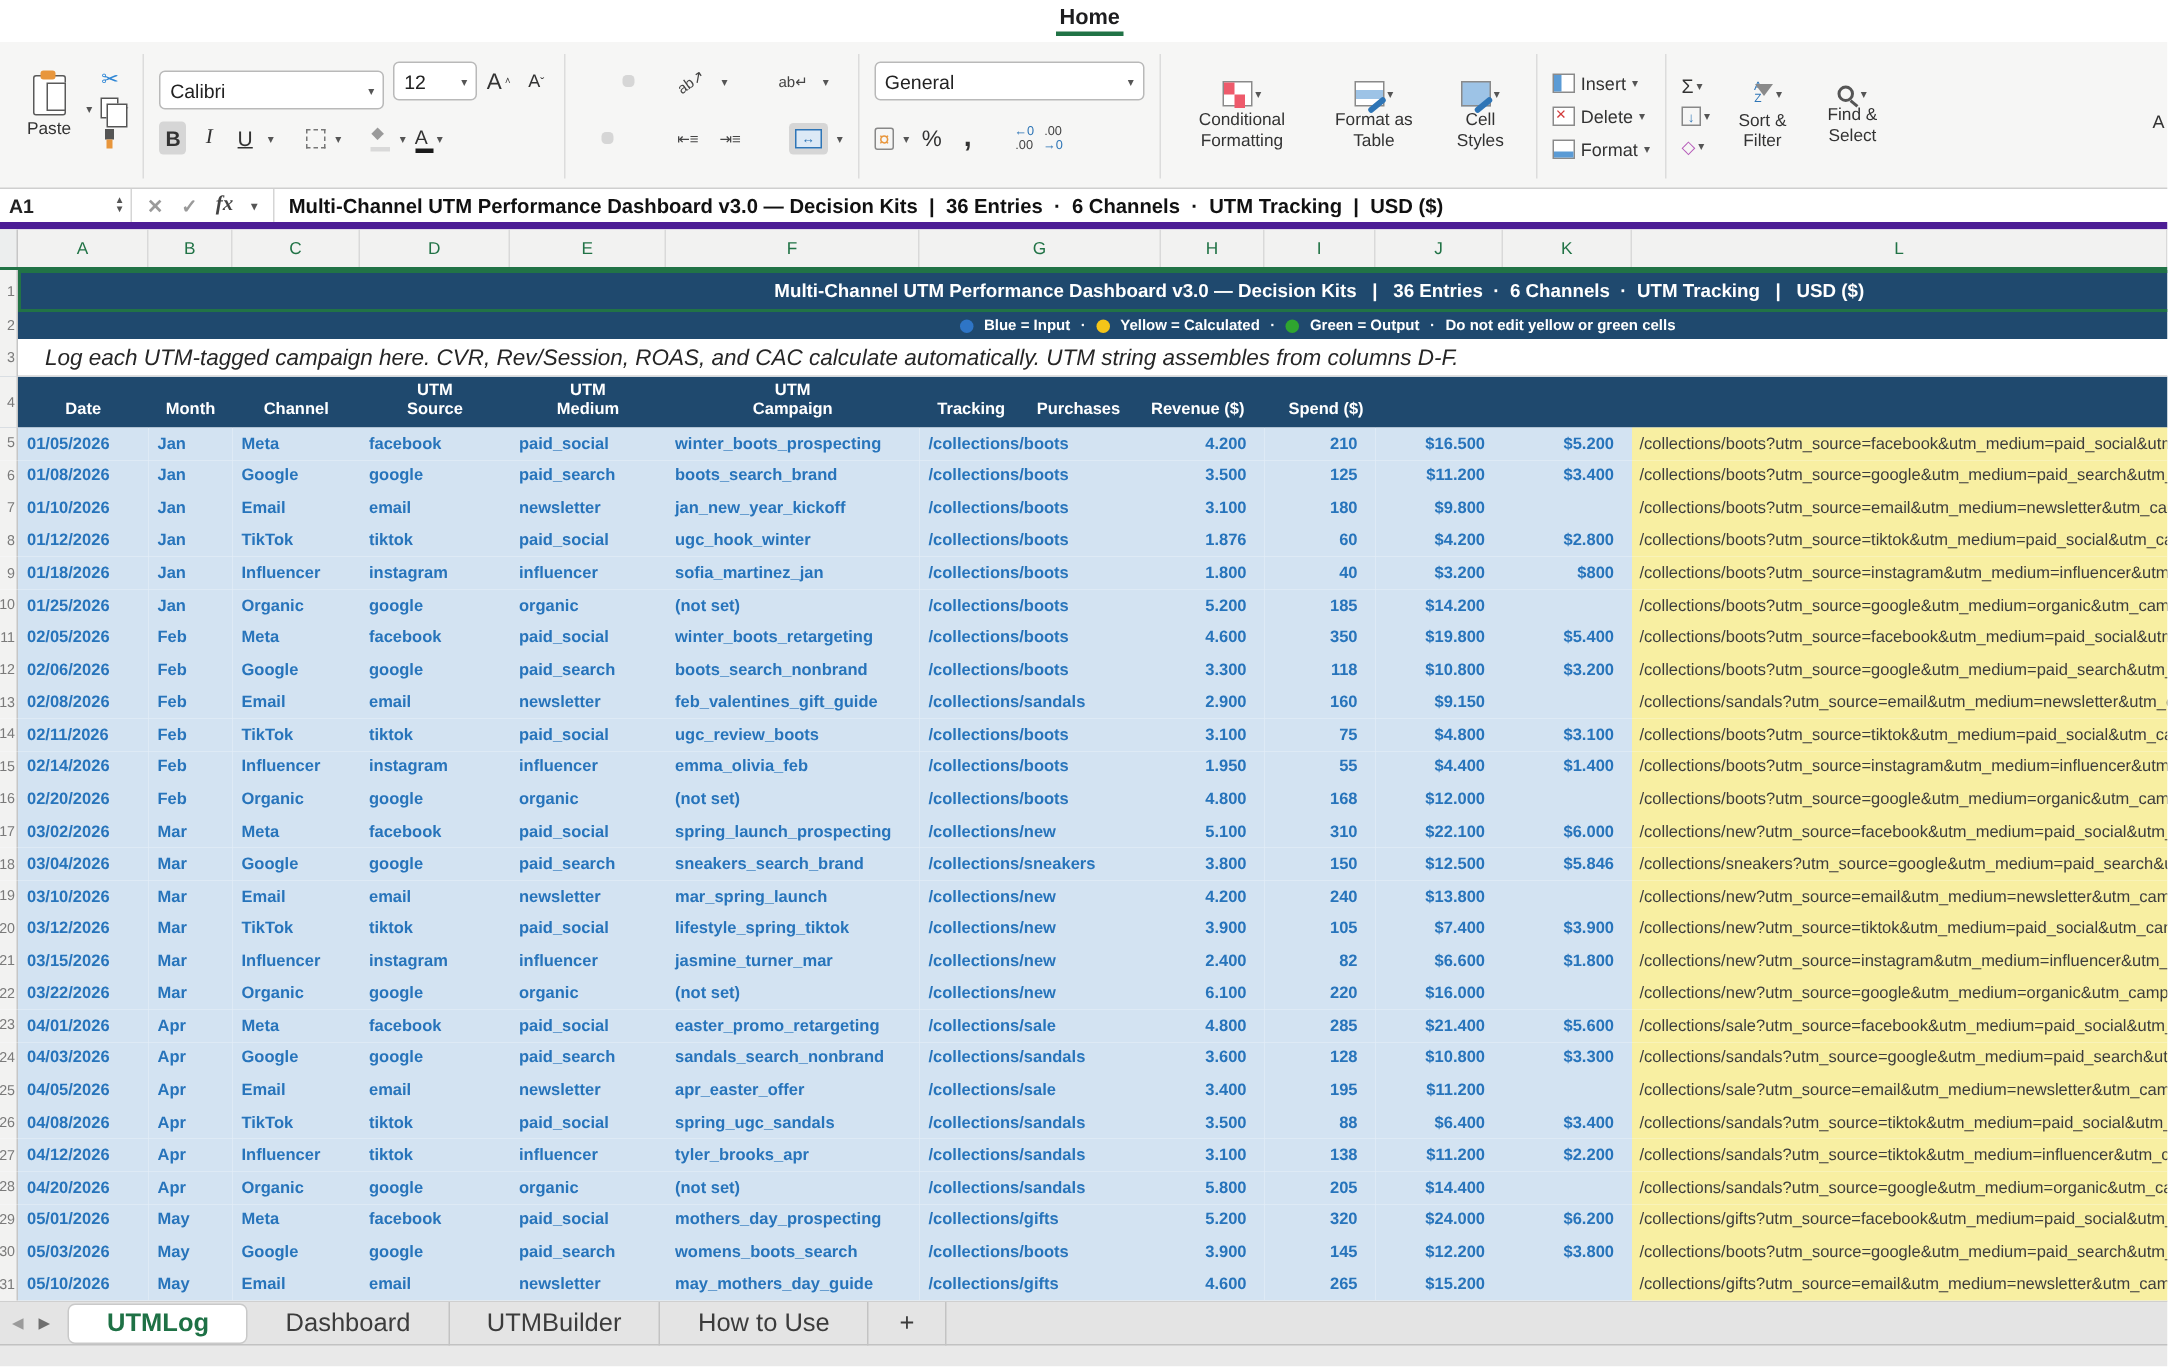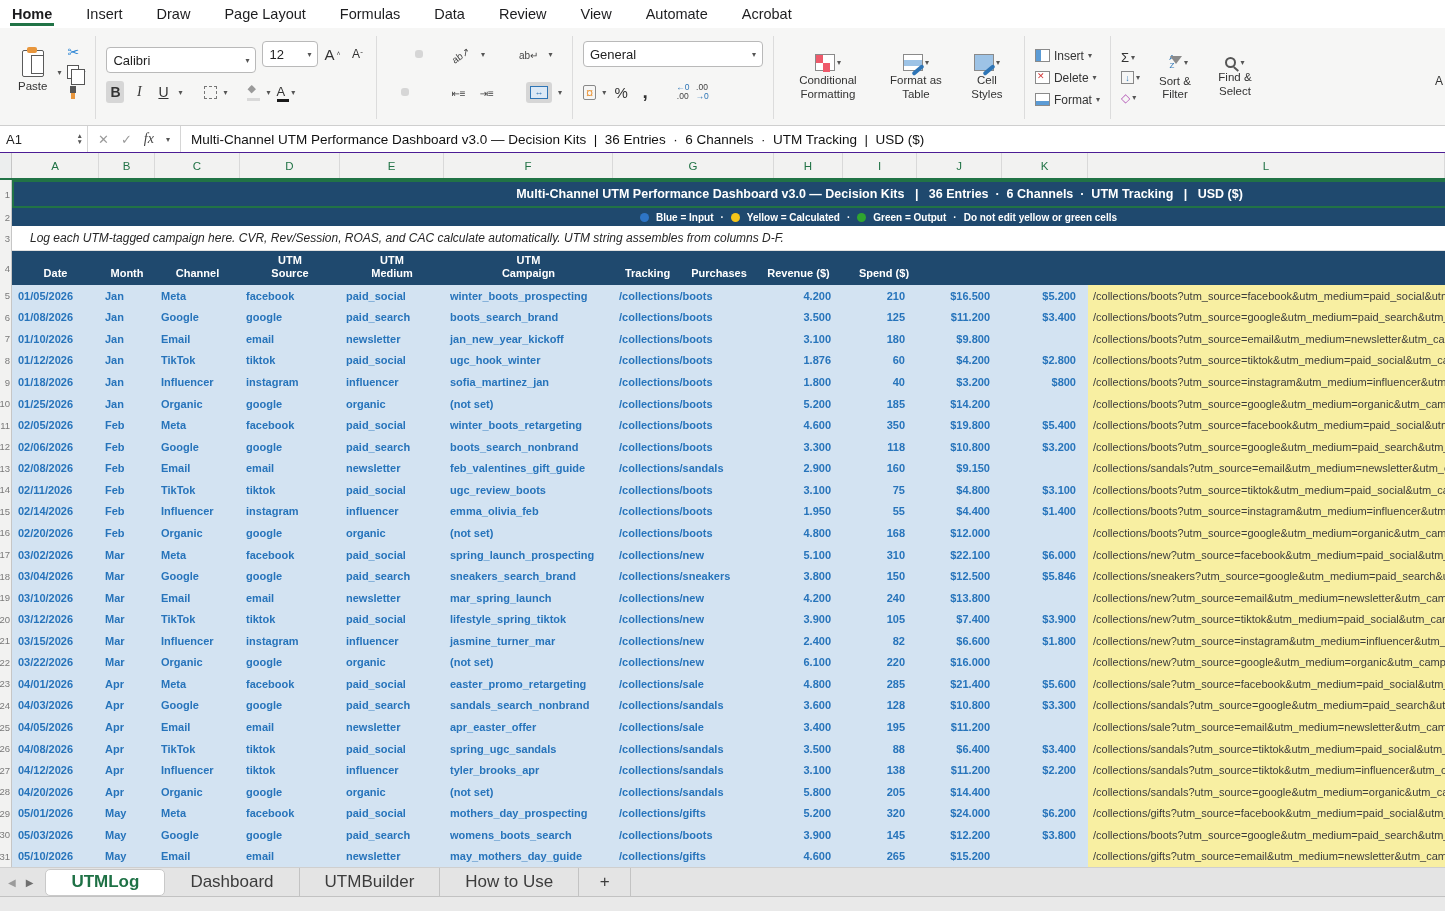--- a/index.html
+++ b/index.html
@@ -1,21 +1,21 @@
 <!DOCTYPE html>
 <html><head>
 <meta charset="utf-8">
 <style>
   * { margin:0; padding:0; box-sizing:border-box; }
   html,body { width:1445px; height:911px; overflow:hidden; background:#fff;
     font-family:"Liberation Sans", sans-serif; }
 
   
   .menubar { height:28px; background:#fff; display:flex; align-items:center;
-    gap:30px; padding:0 2px 0 10px; font-size:14.5px; color:#1d1d1f; }
+    gap:30px; padding:0 2px 0 10px; font-size:14.5px; color:#1d1d1f;flex-direction:column; }
   .menu-item { padding:4px 2px; white-space:nowrap; }
   .menu-item.active { font-weight:bold; border-bottom:3px solid #217346; padding-bottom:1px; }
 
   
   .ribbon { height:98px; background:#f6f6f5; border-bottom:1px solid #cfcfcf;
     display:flex; align-items:stretch; padding:4px 0 2px 6px; position:relative; }
   .rgroup { display:flex; flex-direction:column; justify-content:flex-start; padding:2px 8px; }
   .rsep { width:1px; background:#dcdcdc; margin:4px 2px; }
   .rrow { display:flex; align-items:center; gap:6px; }
   .rrow.top { height:40px; }
@@ -91,22 +91,22 @@
   .diamond { color:#b55ab8; font-size:12px; }
   .azfun { position:relative; width:20px; height:18px; font-size:8px; color:#2e75b6; line-height:1.05; }
   .azfun .fun { position:absolute; right:0; top:2px; width:0; height:0; border-left:6px solid transparent;
     border-right:6px solid transparent; border-top:8px solid #8a8a8a; }
   .mag { width:11px; height:11px; border:2px solid #555; border-radius:50%; position:relative; }
   .mag:after { content:""; position:absolute; right:-5px; bottom:-4px; width:6px; height:2px;
     background:#555; transform:rotate(40deg); }
   .ribbon-sliver { position:absolute; right:2px; top:46px; font-size:12px; color:#333; }
 
   
-  .formulabar { height:27px; background:#fff; border-bottom:1px solid #4c1d95;
-    display:flex; align-items:center; }
+  .formulabar { height:27px; background:#fff; border-bottom:5px solid #4c1d95;
+    display:flex; align-items:center;font-weight:bold; }
   .namebox { width:88px; height:100%; display:flex; align-items:center; justify-content:space-between;
     padding:0 4px 0 6px; font-size:13px; color:#222; border-right:1px solid #d5d5d5; }
   .spinner { display:flex; flex-direction:column; font-size:6.5px; color:#555; line-height:1; }
   .fbtns { display:flex; align-items:center; gap:12px; padding:0 10px; color:#9a9a9a; font-size:13px;
     border-right:1px solid #d5d5d5; height:100%; }
   .fx { font-style:italic; font-family:"Liberation Serif", serif; color:#444; font-size:14px; }
   .fvalue { flex:1; padding-left:10px; font-size:13.5px; color:#111; white-space:pre; overflow:hidden; }
 
   
   .grid { position:relative; background:#fff; }
@@ -128,21 +128,21 @@
   .titlerow { height:28px; background:#1f496e; border:2px solid #217346; border-right:none;
     display:flex; align-items:center; justify-content:center; }
   .titletext { color:#fff; font-weight:bold; font-size:12.5px; white-space:pre;
     transform:translateX(150px); }
   .legendrow { height:18px; background:#1f496e; display:flex; align-items:center;
     justify-content:center; gap:7px; color:#fff; font-size:10px; font-weight:bold;
     transform:none; }
   .legendinner { display:flex; align-items:center; gap:7px; transform:translateX(150px); }
   .dot { width:9px; height:9px; border-radius:50%; display:inline-block; }
   .noterow { height:25px; background:#fff; border-bottom:1px solid #e0e0e0; display:flex;
-    align-items:center; padding-left:18px; font-style:italic; font-size:12px; color:#262626; }
+    align-items:center; padding-left:18px; font-style:italic; font-size:15px; color:#262626; }
 
   .theadrow { height:34px; background:#1f496e; }
   .theadrow .hcell { display:flex; align-items:flex-end; justify-content:center;
     padding-bottom:4px; color:#fff; font-weight:bold; font-size:11px; text-align:center;
     white-space:pre-line; line-height:1.25; }
   .theadrow .rowhdr { background:#f2f2f1; }
 
   .databody { height:582px; display:flex; flex-direction:column; }
   .data-row { flex:1 1 auto; }
   .cell { display:flex; align-items:center; background:#d3e3f2; color:#2774bb;

